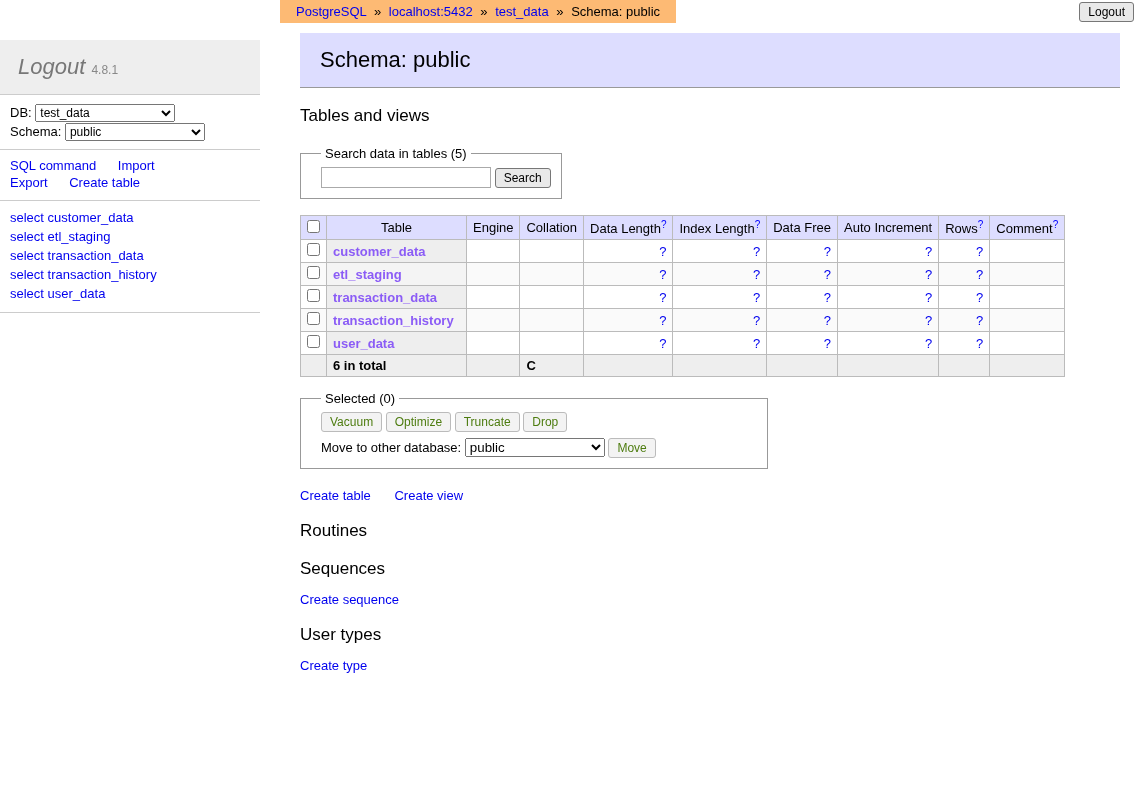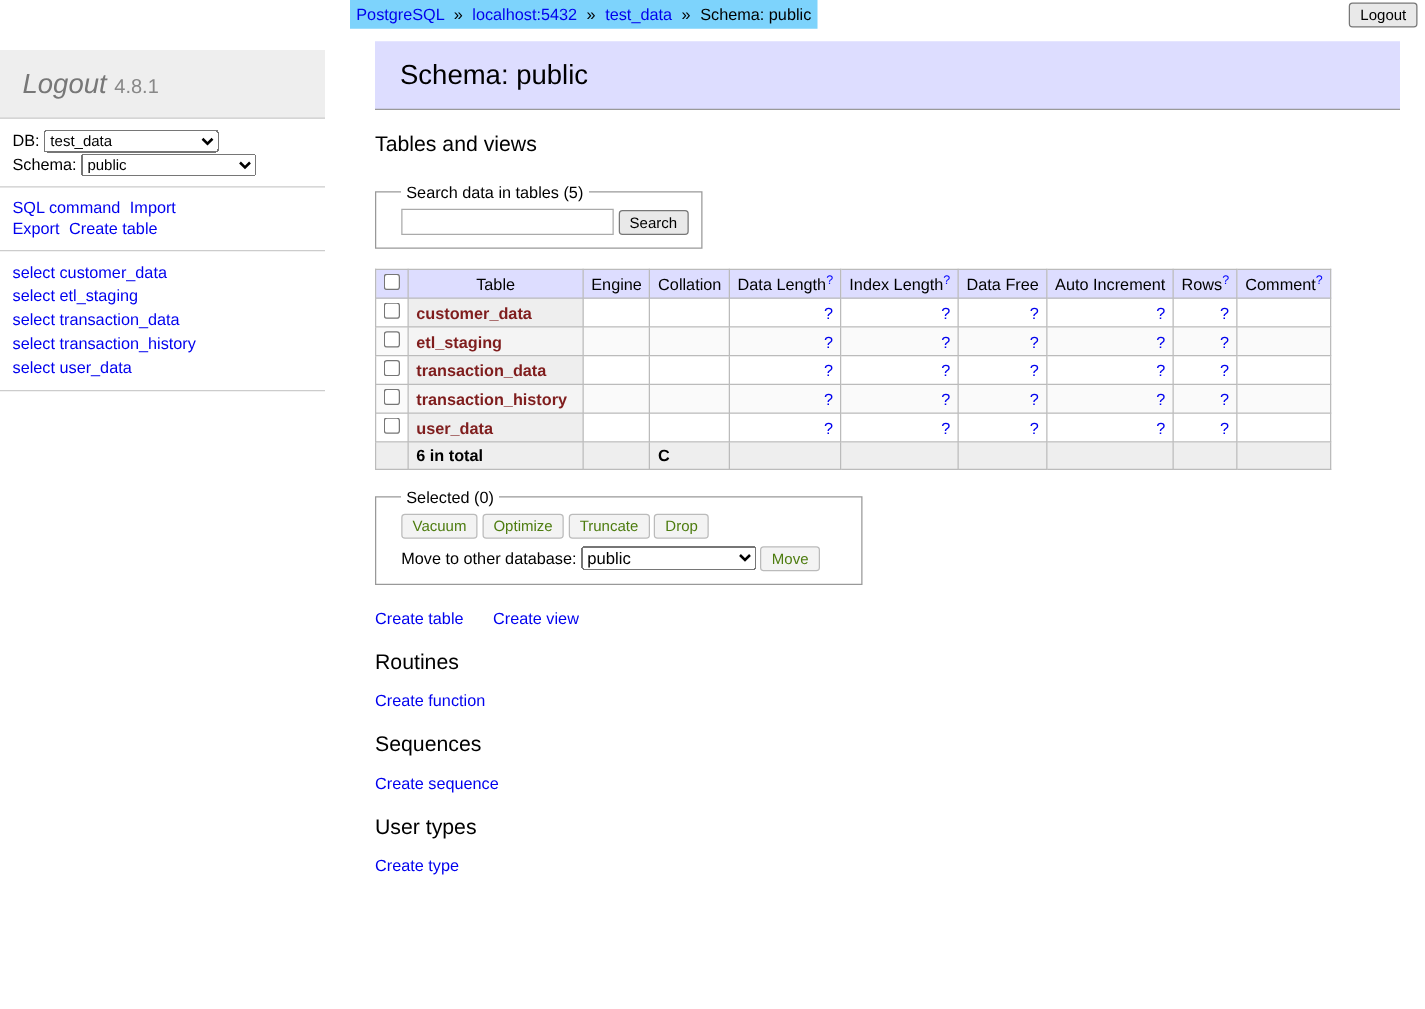--- a/index.html
+++ b/index.html
@@ -7,22 +7,22 @@
     margin: 0;
     font-family: Verdana, Arial, Helvetica, sans-serif;
     font-size: 13px;
     color: #000;
     background: #fff;
   }
   a { color: #0000EE; text-decoration: none; }
 
   #breadcrumb-bar {
     margin-left: 280px;
-    padding: 4px 5px;
-    background: #7dd3fc;
+    padding: 4px 16px;
+    background: #fdba74;
     display: inline-block;
   }
   #breadcrumb-bar .sep { padding: 0 4px; }
   #logout-wrap {
     float: right;
     margin: 2px 6px 0 14px;
   }
   button, input[type=submit] {
     font-family: inherit;
     font-size: 12px;
@@ -48,26 +48,26 @@
   #menu h1 {
     background: #eee;
     margin: 0;
     padding: 14px 18px;
     font-size: 22px;
     font-style: italic;
     color: #777;
     font-weight: normal;
     border-bottom: 1px solid #ccc;
   }
-  #menu h1 .ver { font-size: 16px; font-style: normal; color: #888; }
+  #menu h1 .ver { font-size: 12px; font-style: normal; color: #888; }
   #menu .block {
     padding: 8px 10px;
     border-bottom: 1px solid #ccc;
   }
-  #menu .block a { display: inline-block; margin-right: 4px; margin-bottom: 2px; }
+  #menu .block a { display: inline-block; margin-right: 18px; margin-bottom: 2px; }
   #menu .tables a { display: block; padding: 1px 0; }
   #menu label { display:inline-block; margin: 2px 0; }
   #menu select { font-size: 12px; }
 
   #content {
     margin-left: 280px;
     padding: 0 20px 40px 20px;
   }
   #content h2 {
     background: #ddf;
@@ -106,21 +106,21 @@
   }
   table.data thead th, table.data thead td {
     background: #ddf;
     font-weight: normal;
     text-align: center;
   }
   table.data tbody th {
     background: #eee;
     font-weight: bold;
   }
-  table.data tbody th a { color: #7f1d1d; font-weight: bold; }
+  table.data tbody th a { color: #8b5cf6; font-weight: bold; }
   table.data tbody tr:nth-child(even) th { background: #f4f4f4; }
   table.data tbody tr:nth-child(even) td { background: #fafafa; }
   table.data td.num { text-align: right; }
   table.data tfoot th, table.data tfoot td {
     border: 1px solid #bbb;
     padding: 3px 6px;
     background: #eee;
     font-weight: bold;
   }
   table.data .q { color: #00f; font-size: 10px; vertical-align: super; }
@@ -279,42 +279,41 @@
         <td></td>
           <td></td>
           <td></td>
           <td></td>
           <td></td>
           <td></td>
       </tr>
     </tfoot>
   </table>
 
-  <fieldset style="width:390px">
+  <fieldset style="width:468px">
     <legend>Selected (0)</legend>
     <div style="margin-bottom:6px">
       <input type="submit" disabled="" value="Vacuum" style="">
       <input type="submit" disabled="" value="Optimize" style="">
       <input type="submit" disabled="" value="Truncate" style="">
       <input type="submit" disabled="" value="Drop" style="">
     </div>
     <span>Move to other database:</span>
     <select style="width:140px">
       <option>public</option>
     </select>
     <input type="submit" disabled="" value="Move" style="">
   </fieldset>
 
   <p class="links">
     <a>Create table</a>
     <a>Create view</a>
   </p>
 
   <h3>Routines</h3>
-  <p class="links"><a>Create function</a></p>
 
   <h3>Sequences</h3>
   <p class="links"><a>Create sequence</a></p>
 
   <h3>User types</h3>
   <p class="links"><a>Create type</a></p>
 </div>
 
 
 

